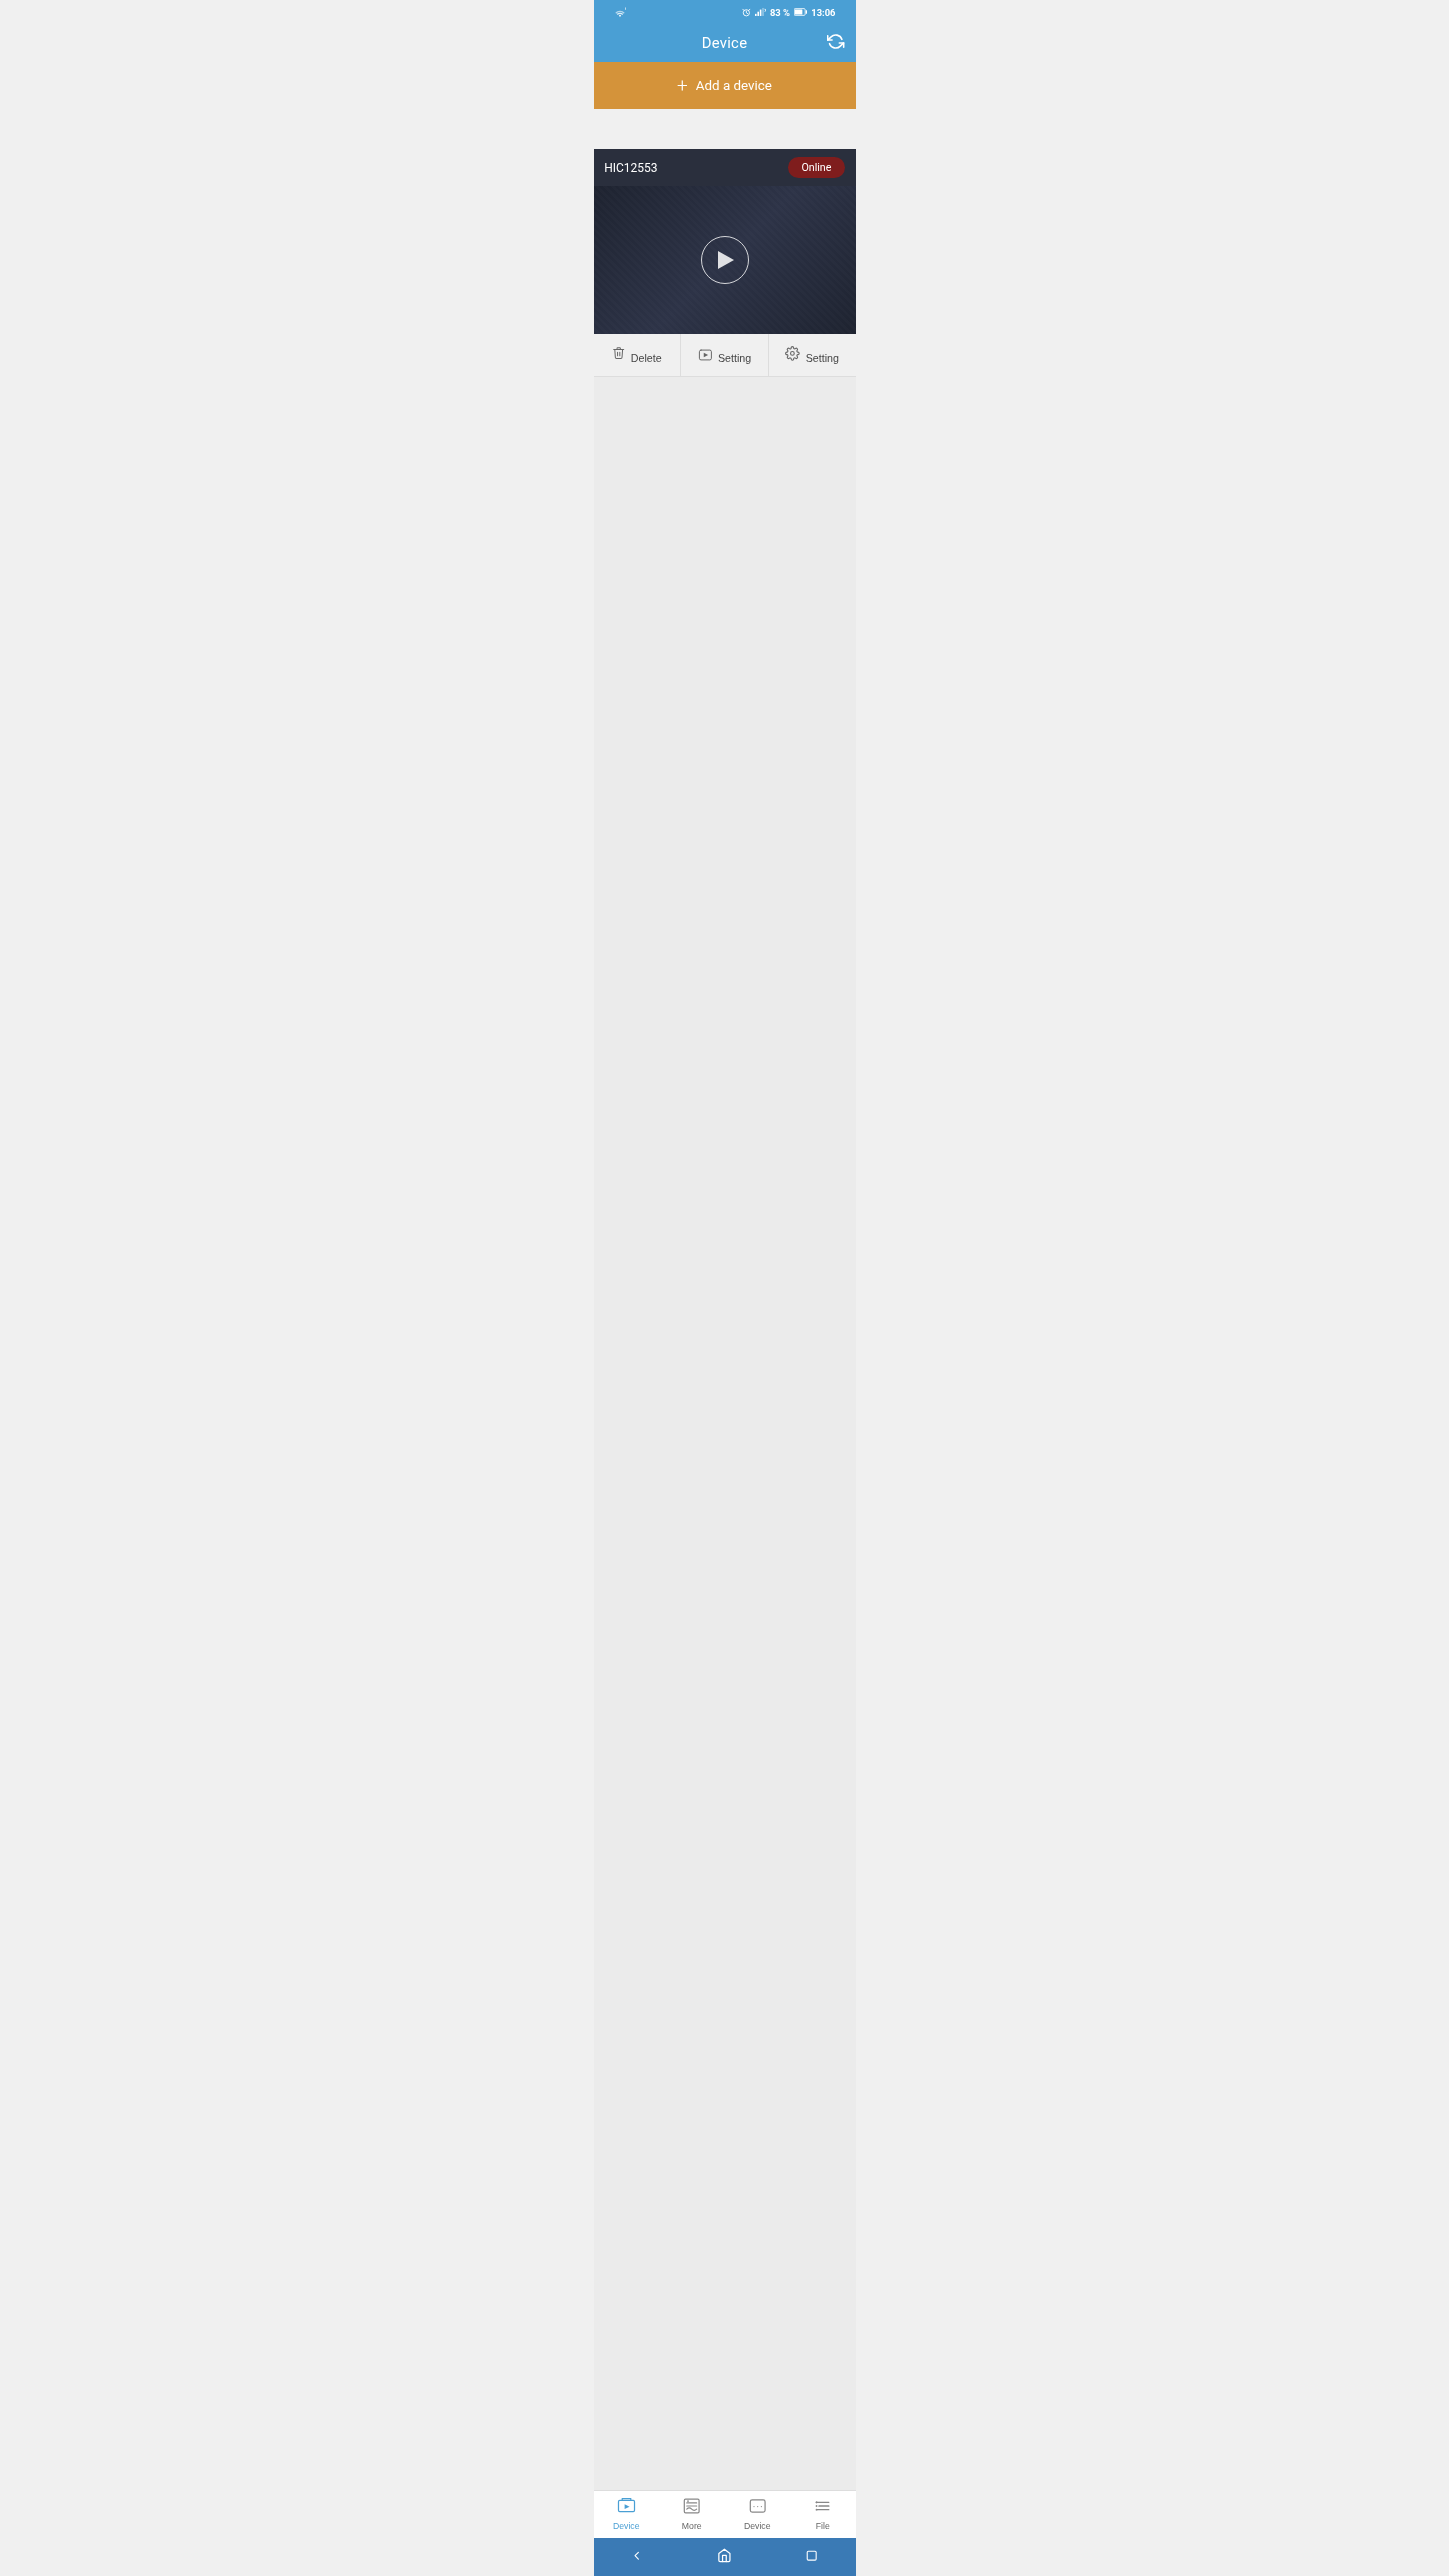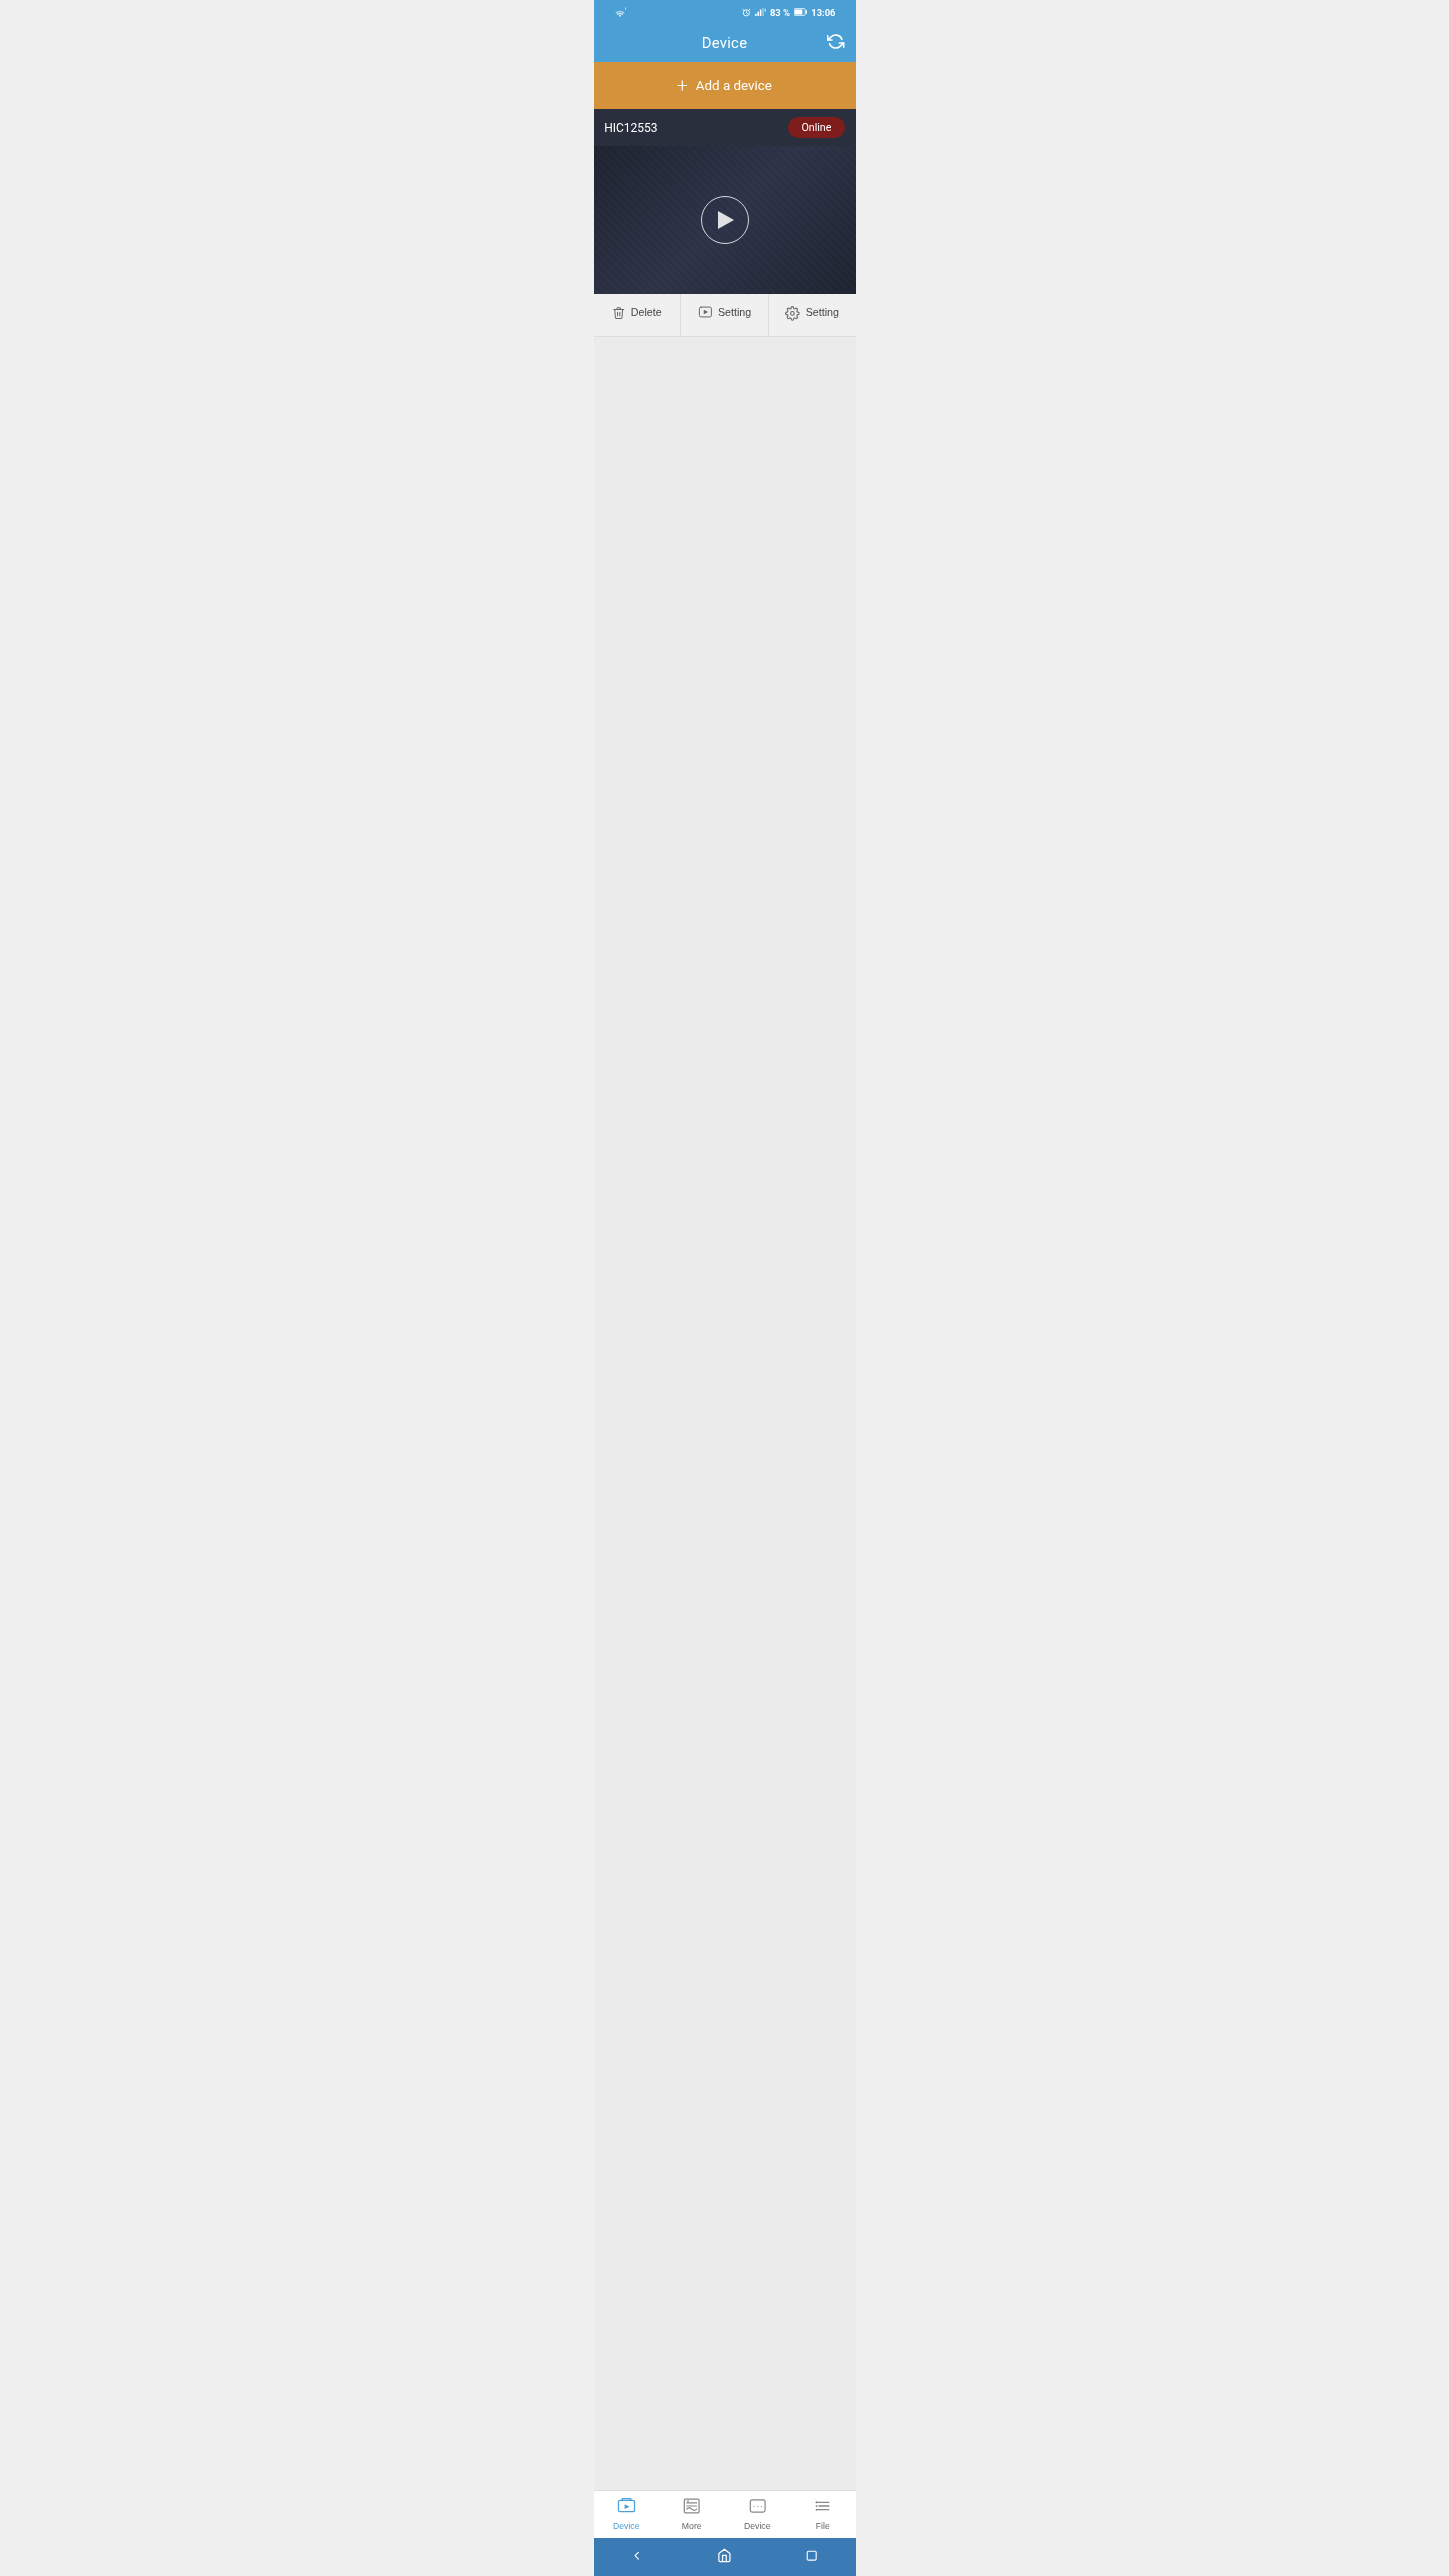--- a/index.html
+++ b/index.html
@@ -75,20 +75,21 @@
     .add-device-plus {
       font-size: 19px;
       font-weight: 300;
       line-height: 1;
     }
 
     
     .device-card {
       background: #2a2f3d;
       position: relative;
+      margin-top: 40px;
     }
     .device-card-header {
       display: flex;
       justify-content: space-between;
       align-items: center;
       padding: 8px 10.7px;
     }
     .device-name {
       color: white;
       font-size: 12px;
@@ -148,21 +149,21 @@
 
     
     .device-actions {
       display: flex;
       background: #f0f0f0;
       border-bottom: 0.7px solid #ddd;
     }
     .device-action-btn {
       flex: 1;
       display: flex;
-      align-items: flex-start;
+      align-items: flex-end;
       justify-content: center;
       gap: 5.4px;
       padding: 12px 5.4px;
       background: none;
       border: none;
       border-right: 0.7px solid #ddd;
       cursor: pointer;
       font-size: 10.7px;
       color: #444;
       font-weight: 400;

